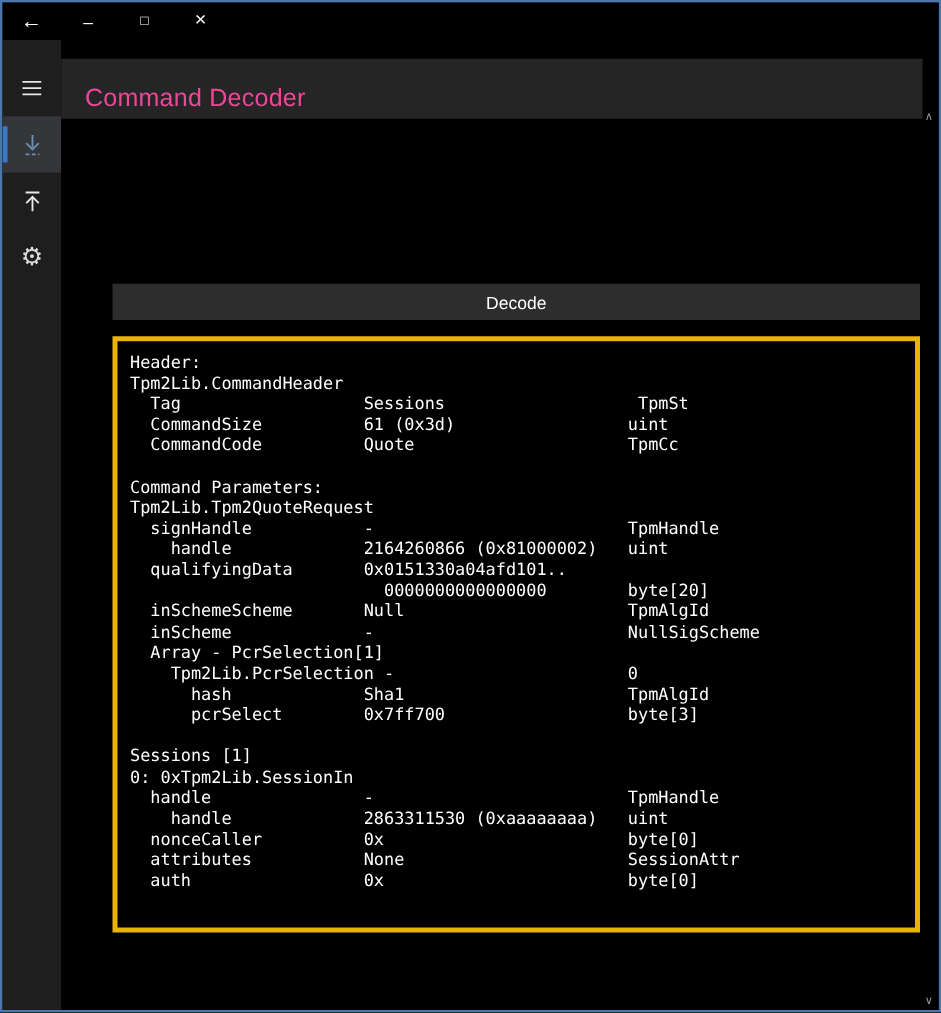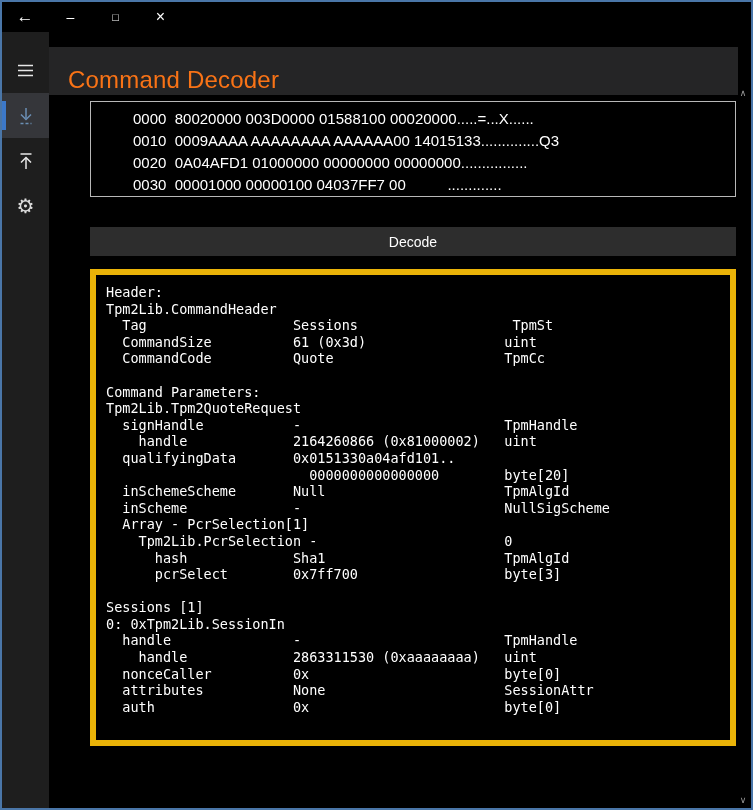--- a/index.html
+++ b/index.html
@@ -49,21 +49,21 @@
   .nav-gear     { top:151px; color:#dcdcdc; font-size:20px; line-height:1; }
 
   
   .main { position:absolute; left:47px; top:30px; right:0; bottom:0; background:#000; }
 
   .page-header {
     position:absolute; left:0; top:15px; right:13px; height:48px;
     background:#252526; display:flex; align-items:center;
   }
   .page-header h1 {
-    color:#f97316; font-size:24px; font-weight:300; letter-spacing:0.2px;
+    color:#ec4899; font-size:20px; font-weight:300; letter-spacing:0.2px;
     padding-left:19px;
     margin-top:17px;
   }
 
   .hexbox {
     position:absolute; left:41px; top:69px; width:646px; height:96px;
     border:1px solid #b8b8b8; background:#000; overflow:hidden;
   }
   .hexbox pre {
     margin:6px 0 0 42px; color:#fff; white-space:pre;
@@ -72,21 +72,21 @@
 
   .decode-btn {
     position:absolute; left:41px; top:195px; width:646px; height:29px;
     background:#2d2d2d; border:none; color:#ffffff;
     font-family:"Liberation Sans", sans-serif; font-size:14px;
     display:flex; align-items:center; justify-content:center; cursor:default;
   }
 
   .outputbox {
     position:absolute; left:41px; top:237px; width:646px; height:477px;
-    border:6px solid #eab308; background:#000; overflow:hidden;
+    border:4px solid #eab308; background:#000; overflow:hidden;
   }
   .outputbox pre {
     margin:9px 0 0 10px; color:#fff; white-space:pre;
     font-family:"DejaVu Sans Mono", monospace; font-size:13.5px; line-height:16.6px;
   }
 
   
   .scroll-arrow {
     position:absolute; right:3px; width:10px; height:10px;
     color:#9a9a9a; font-size:9px; line-height:10px; text-align:center;
@@ -154,26 +154,20 @@
       <span>⚙</span>
     </div>
   </div>
 
   <div class="main">
 
     <div class="page-header">
       <h1>Command Decoder</h1>
     </div>
 
-    <div class="hexbox">
-      <pre>0000  80020000 003D0000 01588100 00020000.....=...X......
-0010  0009AAAA AAAAAAAA AAAAAA00 14015133..............Q3
-0020  0A04AFD1 01000000 00000000 00000000................
-0030  00001000 00000100 04037FF7 00          .............</pre>
-    </div>
 
     <button class="decode-btn">
       <span>Decode</span>
     </button>
 
     <div class="outputbox">
       <pre>Header:
 Tpm2Lib.CommandHeader
   Tag                  Sessions                   TpmSt
   CommandSize          61 (0x3d)                 uint

